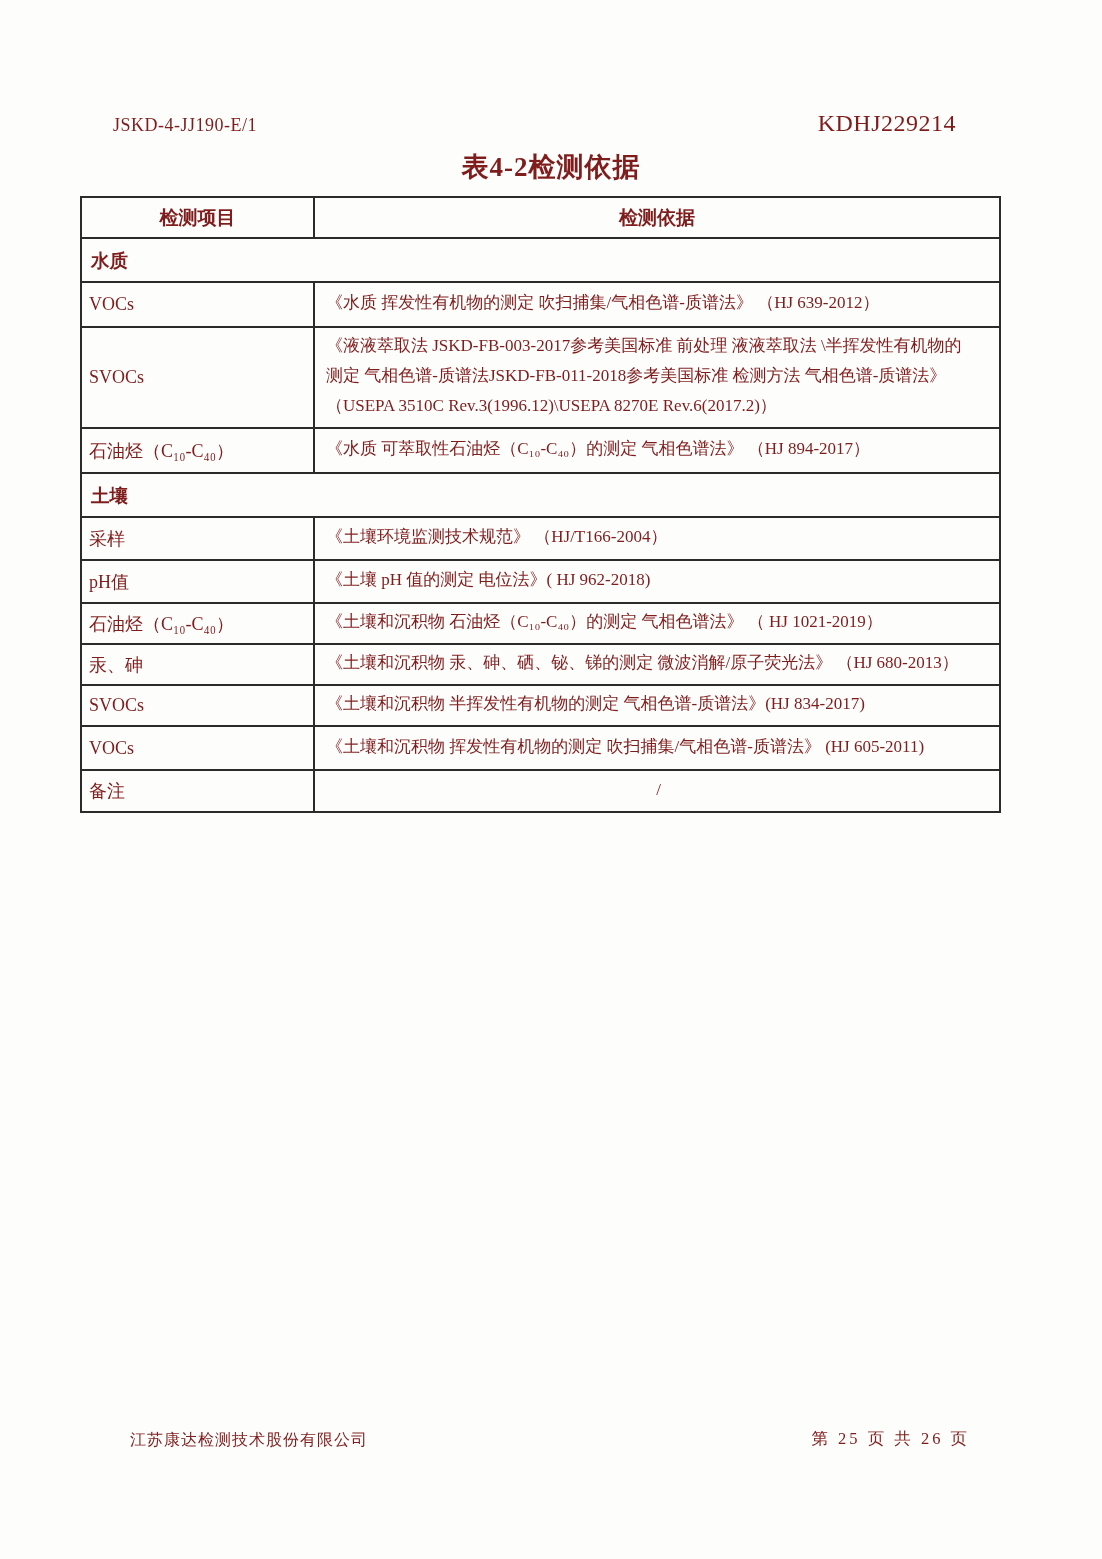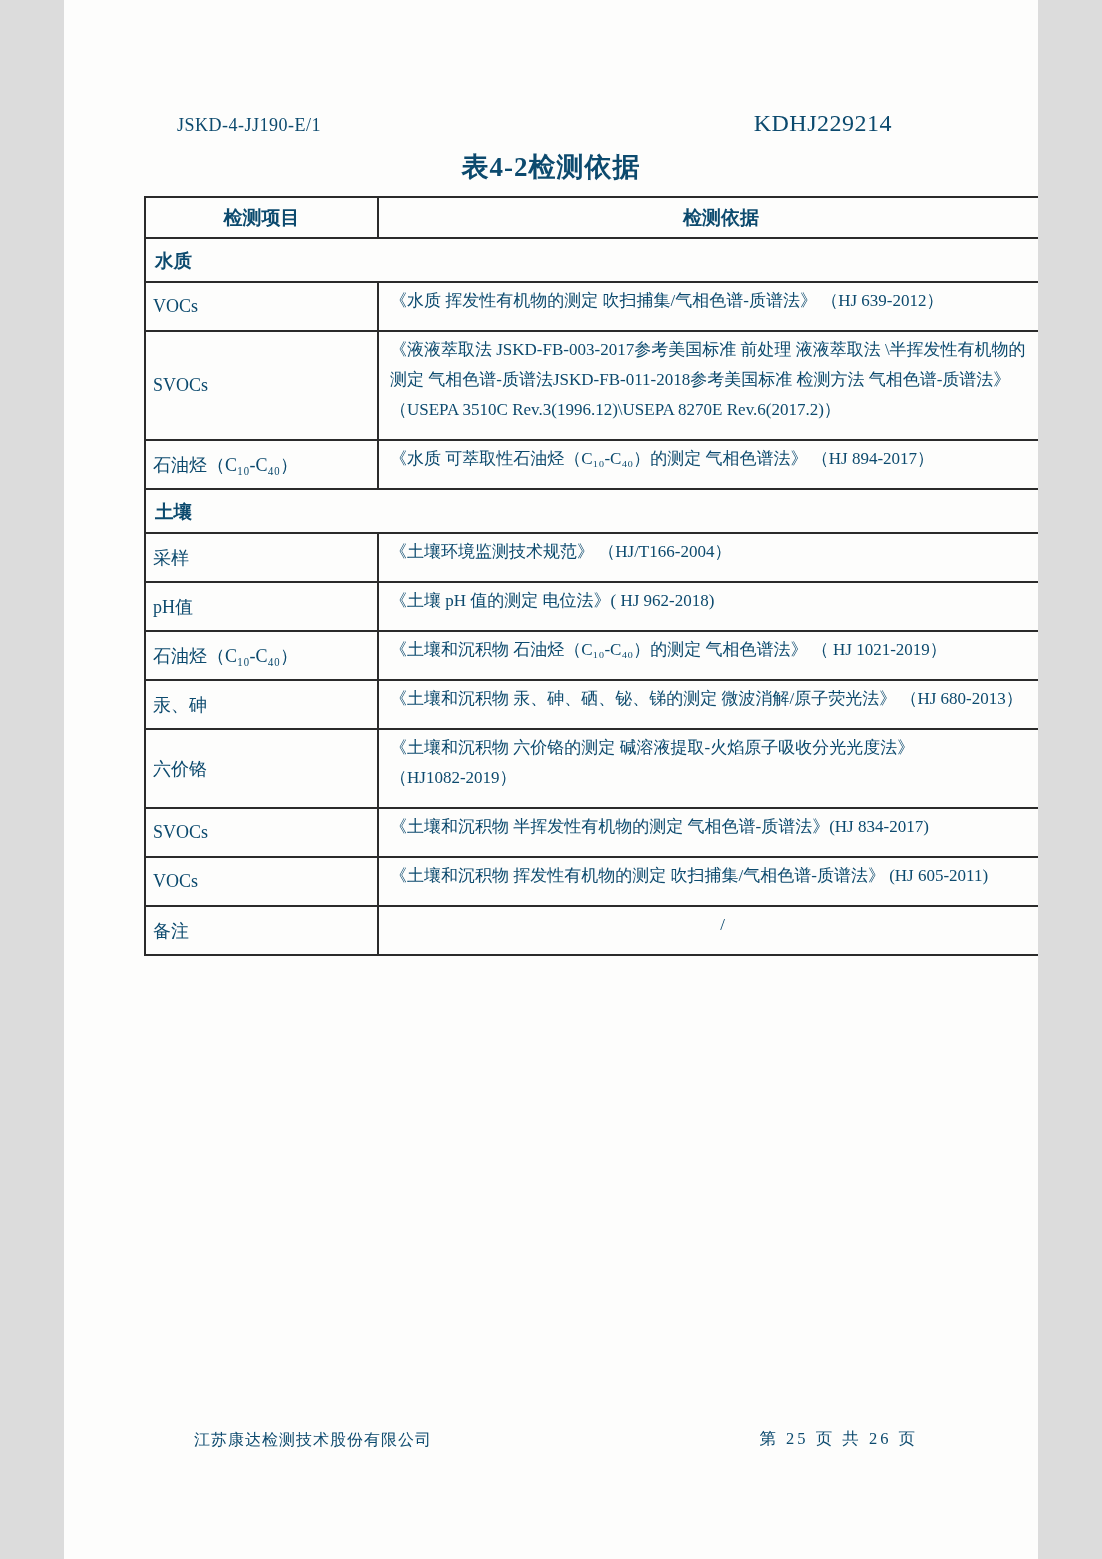--- a/index.html
+++ b/index.html
@@ -1,34 +1,34 @@
 <!DOCTYPE html>
 <html><head>
 <meta charset="utf-8">
 <style>
   html,body{margin:0;padding:0;background:#dcdcdc;}
   .page{
-    width:974px;height:1559px;background:#fdfdfc;position:relative;margin:0 auto;
-    font-family:"Liberation Serif","DejaVu Serif",serif;color:#0c4a6e;overflow:hidden;
+    width:1102px;height:1559px;background:#fdfdfc;position:relative;margin:0 auto;
+    font-family:"Liberation Serif","DejaVu Serif",serif;color:#7f1d1d;overflow:hidden;
   }
   .doc-code{position:absolute;left:113px;top:115px;font-size:18px;letter-spacing:.5px;}
   .report-no{position:absolute;right:146px;top:110px;font-size:24px;letter-spacing:.5px;}
   .page-title{position:absolute;left:0;right:0;top:149px;text-align:center;font-size:27px;font-weight:bold;letter-spacing:1px;}
   table.main-table{
     position:absolute;left:80px;top:196px;width:921px;
     border-collapse:collapse;table-layout:fixed;
   }
   .cell{border:2px solid #2b2b2b;vertical-align:middle;overflow:hidden;}
   th.cell{height:39px;font-size:19px;font-weight:bold;text-align:center;padding:0;border-radius:12px;}
   td.item-cell{padding:2px 6px 2px 7px;font-size:18px;}
-  td.basis-cell{padding:3px 8px 14px 11px;font-size:17px;white-space:pre-line;line-height:30px;}
+  td.basis-cell{padding:3px 8px 6px 11px;font-size:17px;white-space:pre-line;line-height:30px;}
   td.section-cell{padding:2px 6px 2px 9px;font-size:18.5px;font-weight:600;}
   td.center{text-align:center;}
   .footer-company{position:absolute;left:130px;top:1430px;font-size:16px;letter-spacing:1px;}
-  .footer-page{position:absolute;right:120px;top:1428px;font-size:16.5px;letter-spacing:3px;}
+  .footer-page{position:absolute;right:132px;top:1428px;font-size:16.5px;letter-spacing:3px;}
 </style>
 </head>
 <body>
 
 <div class="page">
 
   <div class="doc-code">JSKD-4-JJ190-E/1</div>
   <div class="report-no">KDHJ229214</div>
   <div class="page-title">表4-2检测依据</div>
 
@@ -73,25 +73,20 @@
           <td class="cell basis-cell">《土壤 pH 值的测定 电位法》( HJ 962-2018)</td>
         </tr>
         <tr style="height: 40px;">
           <td class="cell item-cell">石油烃（C₁₀-C₄₀）</td>
           <td class="cell basis-cell">《土壤和沉积物 石油烃（C₁₀-C₄₀）的测定 气相色谱法》 （ HJ 1021-2019）</td>
         </tr>
         <tr style="height: 40px;">
           <td class="cell item-cell">汞、砷</td>
           <td class="cell basis-cell">《土壤和沉积物 汞、砷、硒、铋、锑的测定 微波消解/原子荧光法》 （HJ 680-2013）</td>
         </tr>
-        <tr style="height: 47px;">
-          <td class="cell item-cell">六价铬</td>
-          <td class="cell basis-cell">《土壤和沉积物 六价铬的测定 碱溶液提取-火焰原子吸收分光光度法》
-（HJ1082-2019）</td>
-        </tr>
         <tr style="height: 41px;">
           <td class="cell item-cell">SVOCs</td>
           <td class="cell basis-cell">《土壤和沉积物 半挥发性有机物的测定 气相色谱-质谱法》(HJ 834-2017)</td>
         </tr>
         <tr style="height: 44px;">
           <td class="cell item-cell">VOCs</td>
           <td class="cell basis-cell">《土壤和沉积物 挥发性有机物的测定 吹扫捕集/气相色谱-质谱法》 (HJ 605-2011)</td>
         </tr>
         <tr style="height: 42px; border-radius: 16px;">
           <td class="cell item-cell">备注</td>

